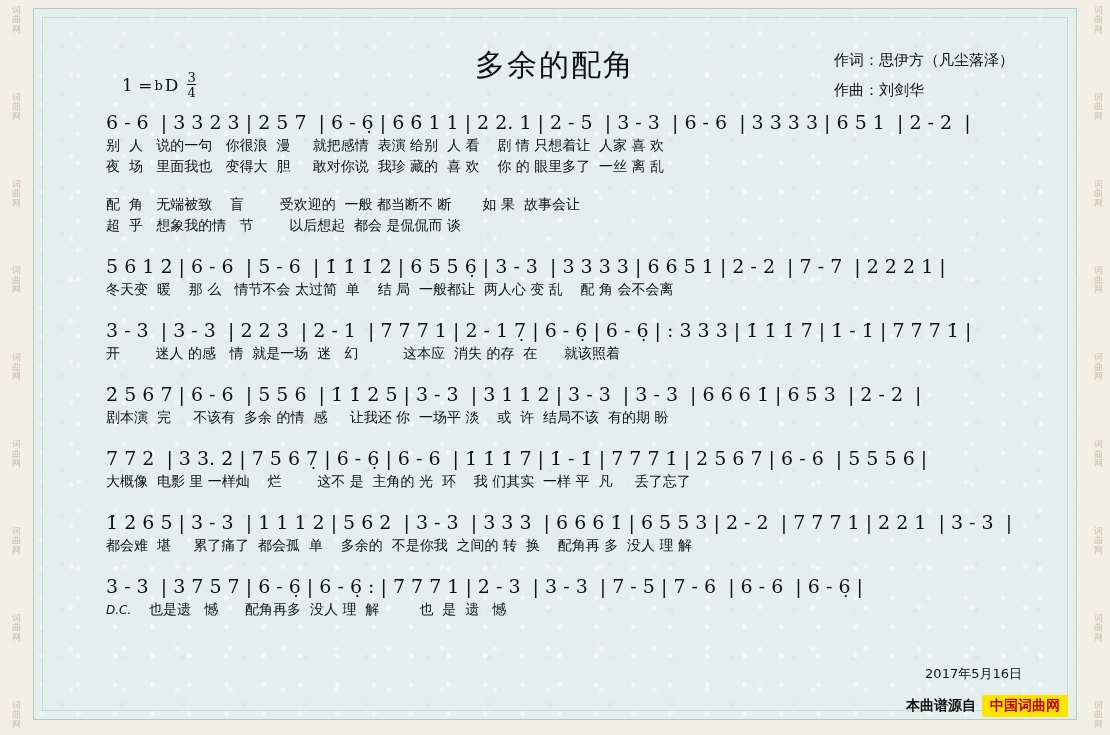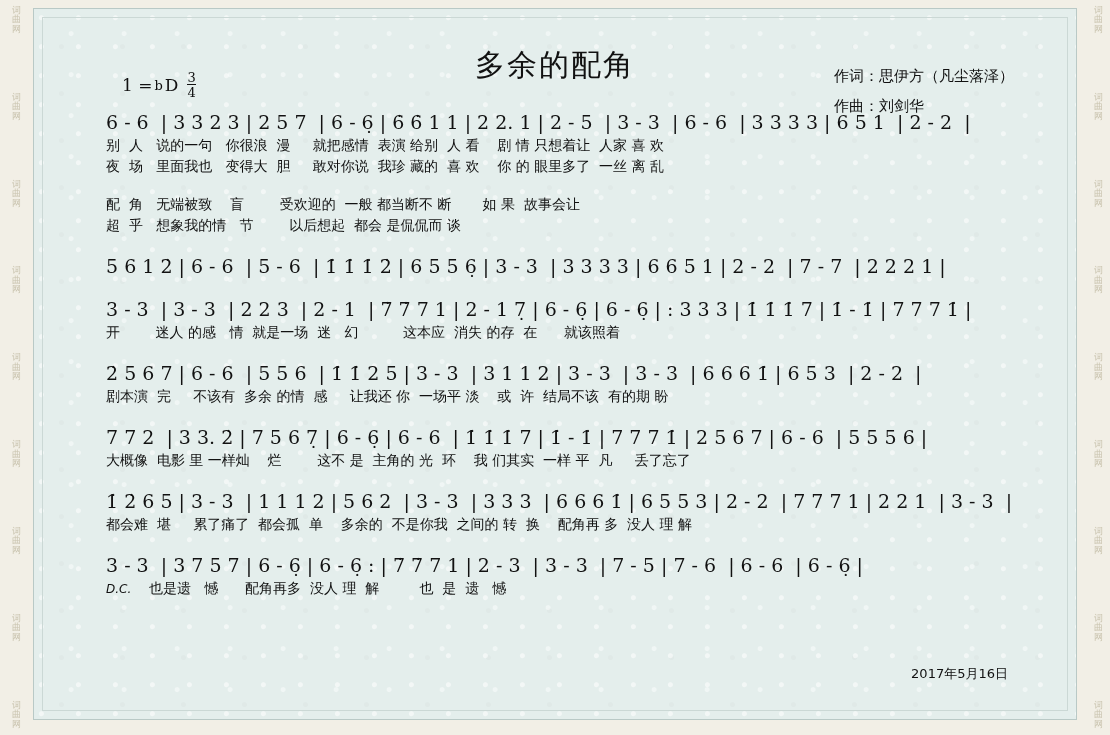--- a/index.html
+++ b/index.html
@@ -39,21 +39,21 @@
   .inner{
     position:absolute;left:8px;top:8px;right:8px;bottom:8px;
     border:1px solid #cbd8d5;
   }
   .title{
     position:absolute;left:0;right:0;top:36px;text-align:center;
     font-family:"DejaVu Sans", sans-serif;
     font-size:30px;color:#111;letter-spacing:2px;font-weight:500;
   }
   .credits{
-    position:absolute;right:62px;top:52px;text-align:left;
+    position:absolute;right:62px;top:36px;text-align:left;
     font-size:15px;color:#111;line-height:30px;
     font-family:"DejaVu Sans", sans-serif;
   }
   .keysig{
     position:absolute;left:88px;top:62px;
     font-size:17px;color:#111;
     font-family:"DejaVu Serif", serif;
     display:flex;align-items:center;gap:2px;
   }
   .keysig .flat{font-size:13px;vertical-align:super;}
@@ -87,21 +87,21 @@
     font-size:14px;color:#111;
     white-space:pre;
     line-height:21px;
     height:21px;
   }
   .spacer{height:13px;}
   .dc{font-style:italic;font-size:12px;}
 
   
   .date{
-    position:absolute;right:68px;bottom:36px;
+    position:absolute;right:54px;bottom:36px;
     font-size:13px;color:#111;font-family:"DejaVu Sans", sans-serif;
   }
   .source{
     position:absolute;right:8px;bottom:2px;
     display:flex;align-items:center;gap:6px;
     font-size:14px;font-weight:bold;
     font-family:"DejaVu Sans", sans-serif;
     color:#111;
   }
   .source .badge{
@@ -165,20 +165,21 @@
     <div class="spacer"></div>
 
     <div class="system">
       <div class="lyric">配  角   无端被致    盲        受欢迎的  一般 都当断不 断       如 果  故事会让</div>
       <div class="lyric2">超  乎   想象我的情   节        以后想起  都会 是侃侃而 谈</div>
     </div>
     <div class="spacer"></div>
 
     <div class="system">
       <div class="notes">5 6 1 2̇ | 6 - 6  | 5 - 6  | 1̇ 1̇ 1̇ 2̇ | 6 5 5 6̣ | 3 - 3  | 3 3 3 3 | 6 6 5 1 | 2 - 2  | 7 - 7  | 2 2 2 1 |</div>
+      <div class="lyric">冬天变  暖    那 么   情节不会 太过简  单    结 局  一般都让  两人心 变 乱    配 角 会不会离</div>
     </div>
     <div class="spacer"></div>
 
     <div class="system">
       <div class="notes">3 - 3  | 3 - 3  | 2 2 3  | 2 - 1  | 7̇ 7̇ 7 1 | 2 - 1 7̣ | 6 - 6̣ | 6 - 6̣ | : 3 3 3 | 1̇ 1̇ 1̇ 7 | 1̇ - 1̇ | 7 7 7 1̇ |</div>
       <div class="lyric">开        迷人 的感   情  就是一场  迷   幻          这本应  消失 的存  在      就该照着</div>
     </div>
     <div class="spacer"></div>
 
     <div class="system">
@@ -201,13 +202,17 @@
 
     <div class="system">
       <div class="notes">3 - 3  | 3 7 5 7 | 6 - 6̣ | 6 - 6̣ : | 7̇ 7̇ 7 1 | 2 - 3  | 3 - 3  | 7 - 5 | 7 - 6  | 6 - 6  | 6 - 6̣ |</div>
       <div class="lyric"><span class="dc">D.C.</span><span>    也是遗   憾      配角再多  没人 理  解         也  是  遗   憾</span></div>
     </div>
 
   </div>
 
   <div class="date">2017年5月16日</div>
 
+  <div class="source">
+    <span>本曲谱源自</span>
+    <span class="badge">中国词曲网</span>
+  </div>
 </div>
 
 </body></html>

